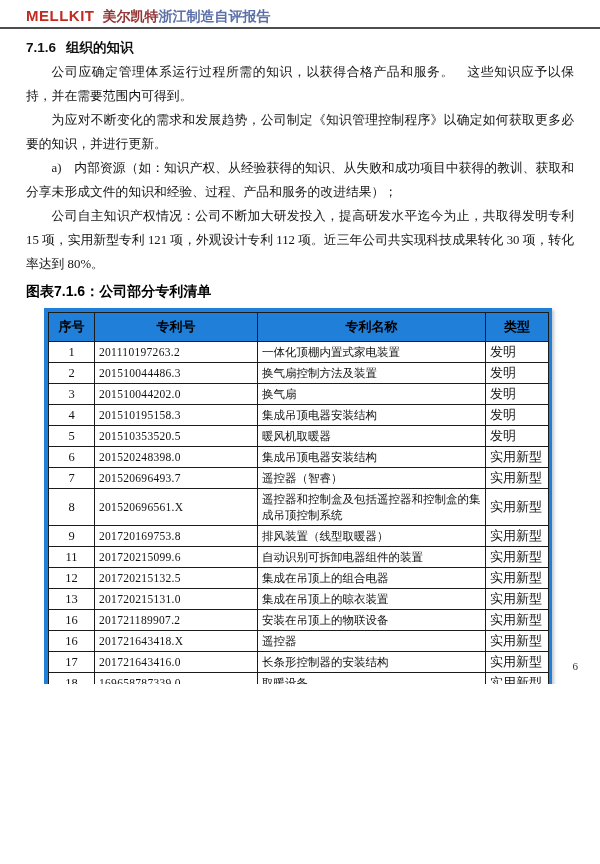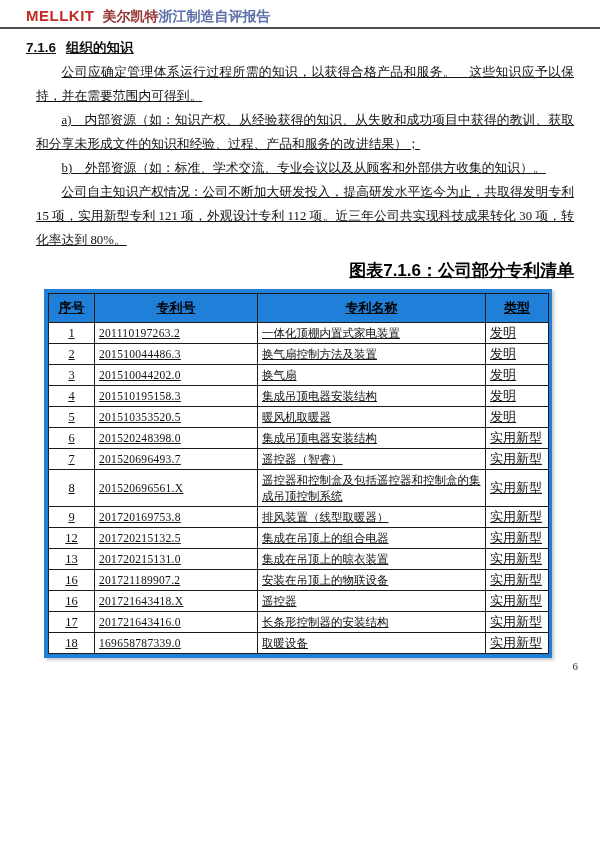--- a/index.html
+++ b/index.html
@@ -20,32 +20,32 @@
   }
   .header-bar{ padding:7px 26px 0 26px; white-space:nowrap; }
   .brand{
     color:var(--brand-red);
     font-family:"Liberation Sans","DejaVu Sans",sans-serif;
     font-weight:bold; font-size:15px; letter-spacing:.5px;
   }
   .brand-cn{ color:var(--brand-maroon); font-weight:bold; font-size:14px; margin-left:4px; }
   .doc-title{ color:var(--title-blue); font-weight:bold; font-size:14px; }
   .header-rule{ position:absolute; left:0; top:27px; width:100%; height:2px; background:var(--rule-gray); }
-  .content{ padding:13px 26px 0 26px;text-decoration:underline; }
+  .content{ padding:13px 26px 0 26px; }
   .section-heading{
     font-family:"Liberation Sans","DejaVu Sans",sans-serif;
     font-size:13.5px; font-weight:bold; color:#111; margin:0 0 3px 0;
   }
   .section-heading .sec-title{ margin-left:10px; }
   .body-par{
     font-size:12.8px; line-height:24px; text-indent:2em;
-    text-align:justify; color:var(--ink);margin-left:10px;
+    text-align:justify; color:var(--ink);
   }
   .table-caption{
-    text-align:right; font-weight:bold; font-size:17px;
+    text-align:left; font-weight:bold; font-size:14px;
     font-family:"Liberation Sans","DejaVu Sans",sans-serif;
     color:#000; margin:7px 0 7px 0;
   }
   .patent-table-wrap{
     margin-left:18px; width:508px;
     border:4px solid var(--table-blue);
     box-shadow:2px 2px 3px rgba(120,130,140,.45);
   }
   table{ width:100%; border-collapse:collapse; table-layout:fixed; }
   col.c-serial{ width:46px; }
@@ -79,22 +79,22 @@
     <span class="brand-cn">美尔凯特</span><span class="doc-title">浙江制造自评报告</span>
   </div>
   <div class="header-rule"></div>
 
   <div class="content">
 
     <h2 class="section-heading"><span>7.1.6</span><span class="sec-title">组织的知识</span></h2>
 
     <div id="paragraphs">
         <p class="body-par">公司应确定管理体系运行过程所需的知识，以获得合格产品和服务。　这些知识应予以保持，并在需要范围内可得到。</p>
+        <p class="body-par">为应对不断变化的需求和发展趋势，公司制定《知识管理控制程序》以确定如何获取更多必要的知识，并进行更新。</p>
         <p class="body-par">a)　内部资源（如：知识产权、从经验获得的知识、从失败和成功项目中获得的教训、获取和分享未形成文件的知识和经验、过程、产品和服务的改进结果）；</p>
-        <p class="body-par">b)　外部资源（如：标准、学术交流、专业会议以及从顾客和外部供方收集的知识）。</p>
         <p class="body-par">公司自主知识产权情况：公司不断加大研发投入，提高研发水平迄今为止，共取得发明专利 15 项，实用新型专利 121 项，外观设计专利 112 项。近三年公司共实现科技成果转化 30 项，转化率达到 80%。</p>
       </div>
 
     <div class="table-caption">图表7.1.6：公司部分专利清单</div>
 
     <div class="patent-table-wrap">
       <table>
         <colgroup>
           <col class="c-serial">
             <col class="c-no">
@@ -158,20 +158,26 @@
               <td class="patent-name">遥控器和控制盒及包括遥控器和控制盒的集成吊顶控制系统</td>
               <td class="type">实用新型</td>
             </tr>
             <tr>
               <td class="serial">9</td>
               <td class="patent-no">201720169753.8</td>
               <td class="patent-name">排风装置（线型取暖器）</td>
               <td class="type">实用新型</td>
             </tr>
             <tr>
+              <td class="serial">11</td>
+              <td class="patent-no">201720215099.6</td>
+              <td class="patent-name">自动识别可拆卸电器组件的装置</td>
+              <td class="type">实用新型</td>
+            </tr>
+            <tr>
               <td class="serial">12</td>
               <td class="patent-no">201720215132.5</td>
               <td class="patent-name">集成在吊顶上的组合电器</td>
               <td class="type">实用新型</td>
             </tr>
             <tr>
               <td class="serial">13</td>
               <td class="patent-no">201720215131.0</td>
               <td class="patent-name">集成在吊顶上的晾衣装置</td>
               <td class="type">实用新型</td>

